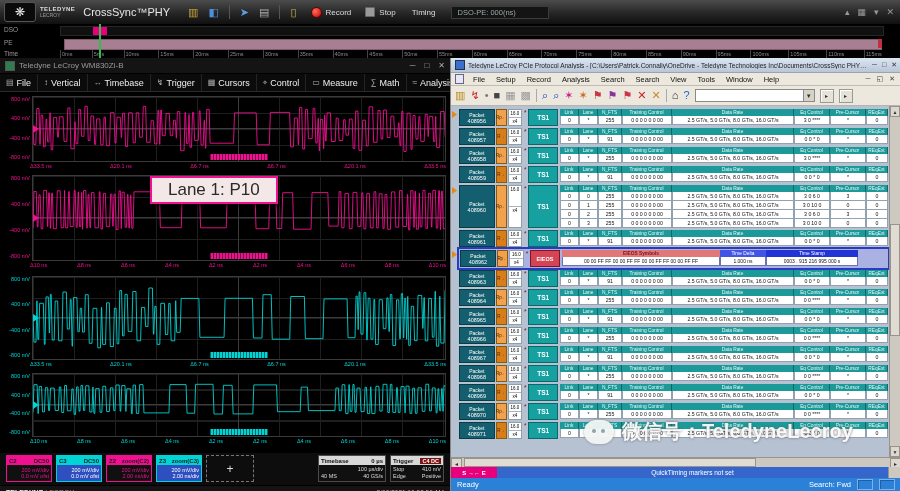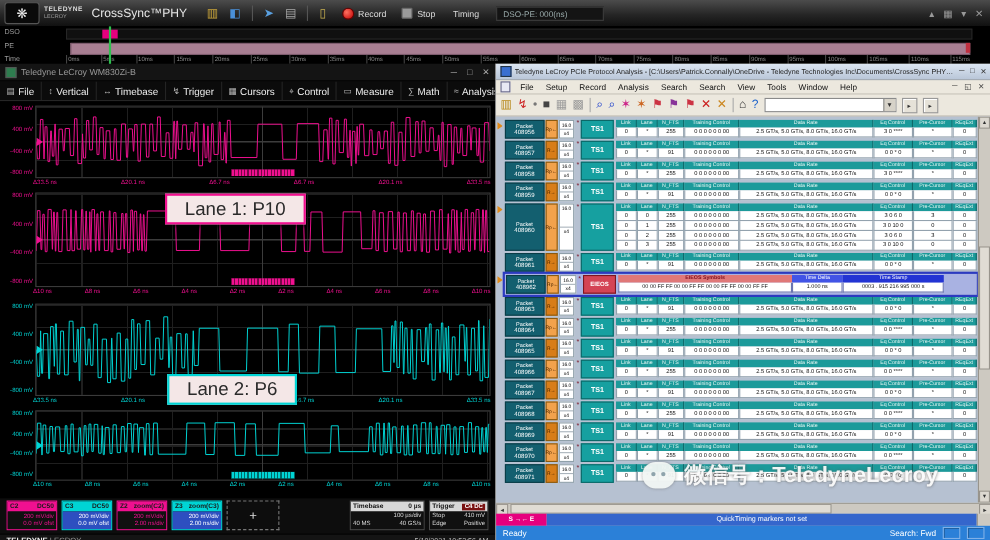--- a/index.html
+++ b/index.html
@@ -374,21 +374,20 @@
         <span>Δ6 ns</span>
         <span>Δ4 ns</span>
         <span>Δ2 ns</span>
         <span>Δ2 ns</span>
         <span>Δ4 ns</span>
         <span>Δ6 ns</span>
         <span>Δ8 ns</span>
         <span>Δ10 ns</span>
       </div>
       <div class="lane-label" style="left:150px;top:84px;border-color:#f01090;">Lane 1: P10</div>
-      <div class="lane-label" style="left:152px;top:248px;border-color:#00d4d4;">Lane 2: P6</div>
     </div>
   <div id="descrow">
     <div class="plusbox" id="plusbox-slot" style="order:5;">+</div>
     <div class="dspacer" style="order:6;"></div>
     <div class="tbox" style="width:66px;order:7;">
       <div class="tbhead">
           <span>Timebase</span>
           <span>0 µs</span>
         </div>
       <div class="tbbody">

